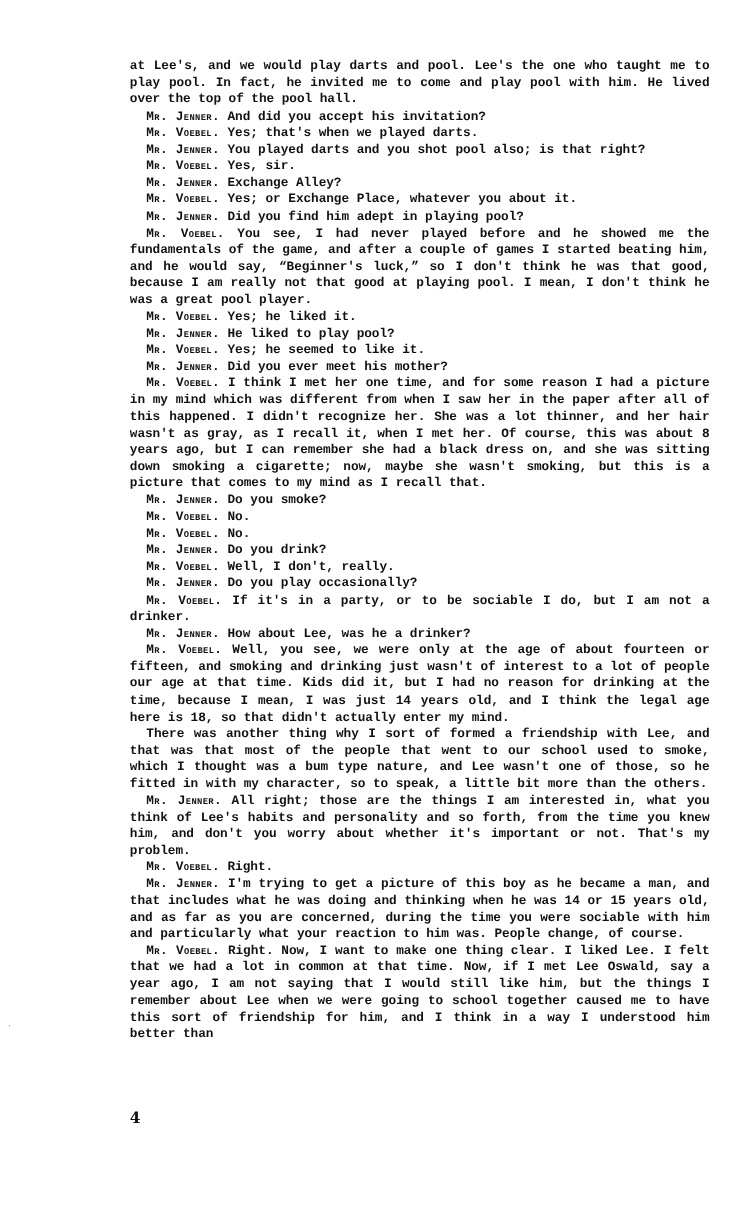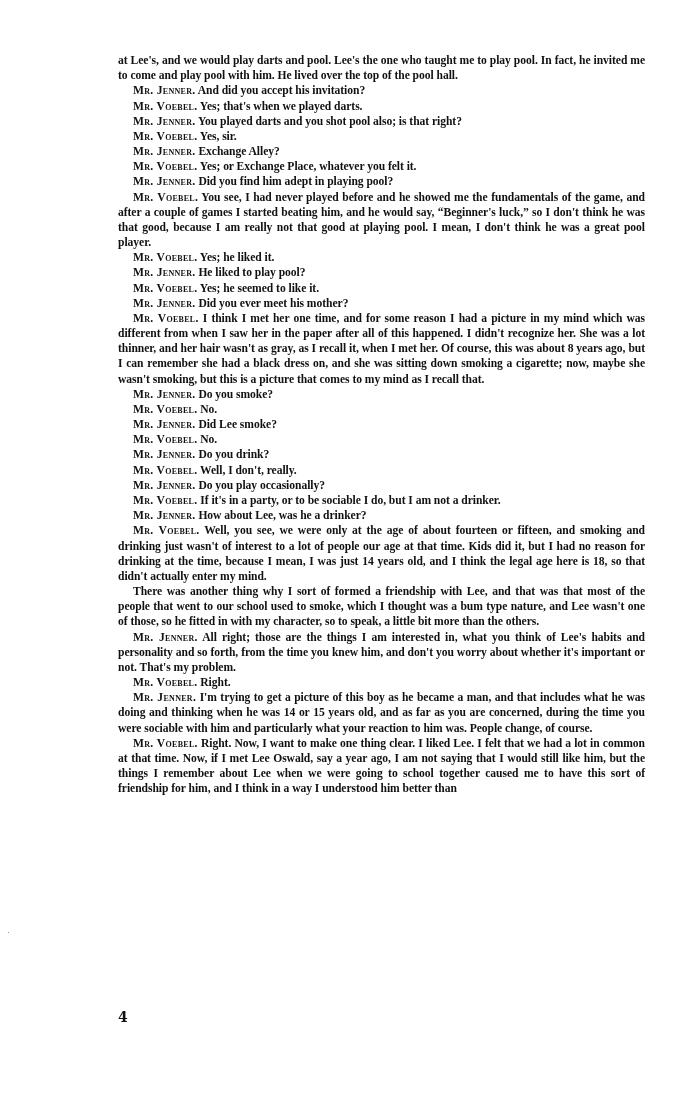--- a/index.html
+++ b/index.html
@@ -1,19 +1,19 @@
 <!DOCTYPE html>
 <html><head>
 <meta charset="utf-8">
 <style>
   html, body { margin: 0; padding: 0; background: #ffffff; }
   body { width: 684px; height: 1104px; position: relative; overflow: hidden; }
   .page {
     position: absolute; left: 118px; top: 53px; width: 527px;
-    font-family: Liberation Serif, serif;
+    font-family: Liberation Mono, monospace;
     font-size: 11.6px; line-height: 15.17px; color: #111;
     font-weight: bold; letter-spacing: -0.05px;
   }
   .para { margin: 0; text-align: justify; text-indent: 15px; }
   .para.noindent { text-indent: 0; }
   .para.last-left { text-align-last: left; }
   .sc { font-variant: small-caps; letter-spacing: 0.3px; }
   .pagenum {
     position: absolute; left: 118px; top: 1009px;
     font-family: "DejaVu Serif", "Liberation Serif", serif;
@@ -24,31 +24,30 @@
 </head>
 <body>
 
 <div class="page" id="page">
     <p class="para noindent last-left"><span>at Lee's, and we would play darts and pool. Lee's the one who taught me to play pool. In fact, he invited me to come and play pool with him. He lived over the top of the pool hall.</span></p>
     <p class="para last-left"><span class="sc">Mr. Jenner.</span><span> And did you accept his invitation?</span></p>
     <p class="para last-left"><span class="sc">Mr. Voebel.</span><span> Yes; that's when we played darts.</span></p>
     <p class="para last-left"><span class="sc">Mr. Jenner.</span><span> You played darts and you shot pool also; is that right?</span></p>
     <p class="para last-left"><span class="sc">Mr. Voebel.</span><span> Yes, sir.</span></p>
     <p class="para last-left"><span class="sc">Mr. Jenner.</span><span> Exchange Alley?</span></p>
-    <p class="para last-left"><span class="sc">Mr. Voebel.</span><span> Yes; or Exchange Place, whatever you felt it.</span></p>
+    <p class="para last-left"><span class="sc">Mr. Voebel.</span><span> Yes; or Exchange Place, whatever you about it.</span></p>
     <p class="para last-left"><span class="sc">Mr. Jenner.</span><span> Did you find him adept in playing pool?</span></p>
     <p class="para last-left"><span class="sc">Mr. Voebel.</span><span> You see, I had never played before and he showed me the fundamentals of the game, and after a couple of games I started beating him, and he would say, “Beginner's luck,” so I don't think he was that good, because I am really not that good at playing pool. I mean, I don't think he was a great pool player.</span></p>
     <p class="para last-left"><span class="sc">Mr. Voebel.</span><span> Yes; he liked it.</span></p>
     <p class="para last-left"><span class="sc">Mr. Jenner.</span><span> He liked to play pool?</span></p>
     <p class="para last-left"><span class="sc">Mr. Voebel.</span><span> Yes; he seemed to like it.</span></p>
     <p class="para last-left"><span class="sc">Mr. Jenner.</span><span> Did you ever meet his mother?</span></p>
     <p class="para last-left"><span class="sc">Mr. Voebel.</span><span> I think I met her one time, and for some reason I had a picture in my mind which was different from when I saw her in the paper after all of this happened. I didn't recognize her. She was a lot thinner, and her hair wasn't as gray, as I recall it, when I met her. Of course, this was about 8 years ago, but I can remember she had a black dress on, and she was sitting down smoking a cigarette; now, maybe she wasn't smoking, but this is a picture that comes to my mind as I recall that.</span></p>
     <p class="para last-left"><span class="sc">Mr. Jenner.</span><span> Do you smoke?</span></p>
     <p class="para last-left"><span class="sc">Mr. Voebel.</span><span> No.</span></p>
-    <p class="para last-left"><span class="sc">Mr. Jenner.</span><span> Did Lee smoke?</span></p>
     <p class="para last-left"><span class="sc">Mr. Voebel.</span><span> No.</span></p>
     <p class="para last-left"><span class="sc">Mr. Jenner.</span><span> Do you drink?</span></p>
     <p class="para last-left"><span class="sc">Mr. Voebel.</span><span> Well, I don't, really.</span></p>
     <p class="para last-left"><span class="sc">Mr. Jenner.</span><span> Do you play occasionally?</span></p>
     <p class="para last-left"><span class="sc">Mr. Voebel.</span><span> If it's in a party, or to be sociable I do, but I am not a drinker.</span></p>
     <p class="para last-left"><span class="sc">Mr. Jenner.</span><span> How about Lee, was he a drinker?</span></p>
     <p class="para last-left"><span class="sc">Mr. Voebel.</span><span> Well, you see, we were only at the age of about fourteen or fifteen, and smoking and drinking just wasn't of interest to a lot of people our age at that time. Kids did it, but I had no reason for drinking at the time, because I mean, I was just 14 years old, and I think the legal age here is 18, so that didn't actually enter my mind.</span></p>
     <p class="para last-left"><span>There was another thing why I sort of formed a friendship with Lee, and that was that most of the people that went to our school used to smoke, which I thought was a bum type nature, and Lee wasn't one of those, so he fitted in with my character, so to speak, a little bit more than the others.</span></p>
     <p class="para last-left"><span class="sc">Mr. Jenner.</span><span> All right; those are the things I am interested in, what you think of Lee's habits and personality and so forth, from the time you knew him, and don't you worry about whether it's important or not. That's my problem.</span></p>
     <p class="para last-left"><span class="sc">Mr. Voebel.</span><span> Right.</span></p>

